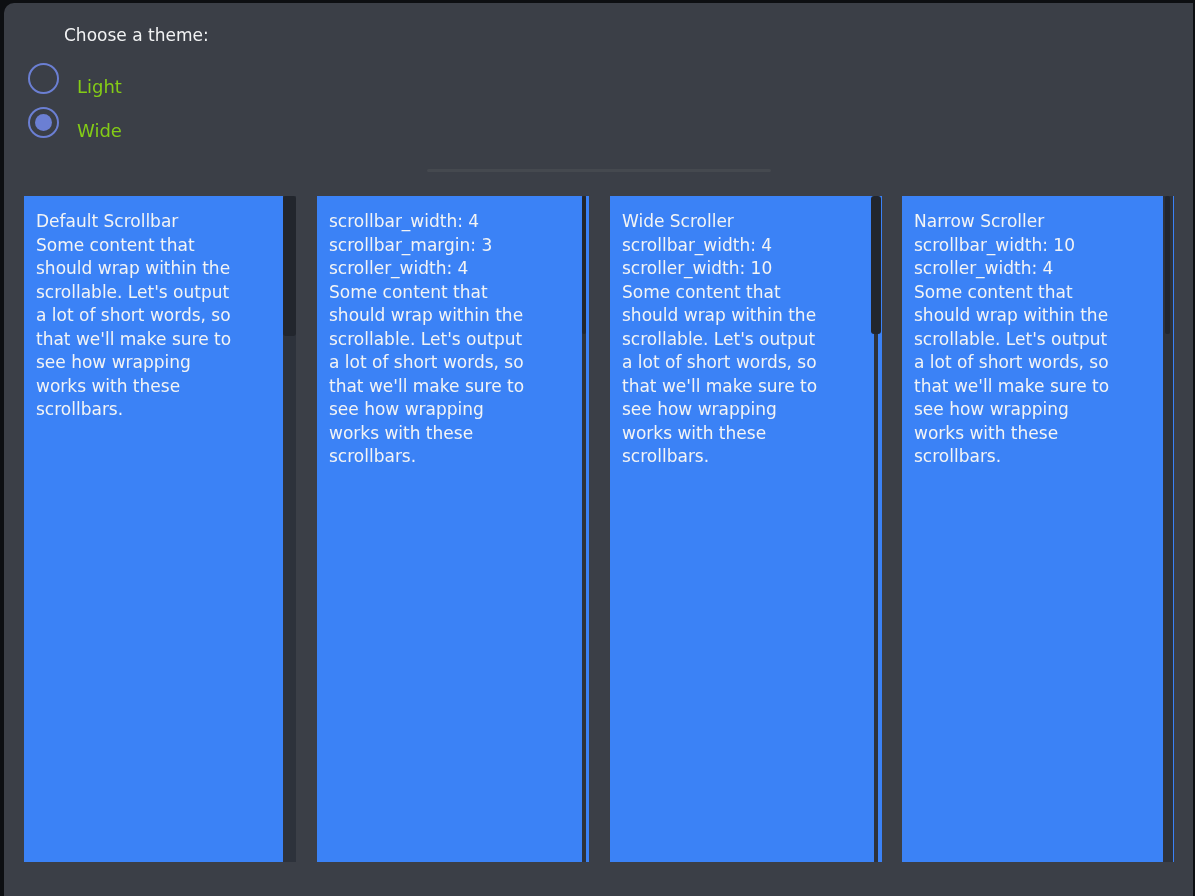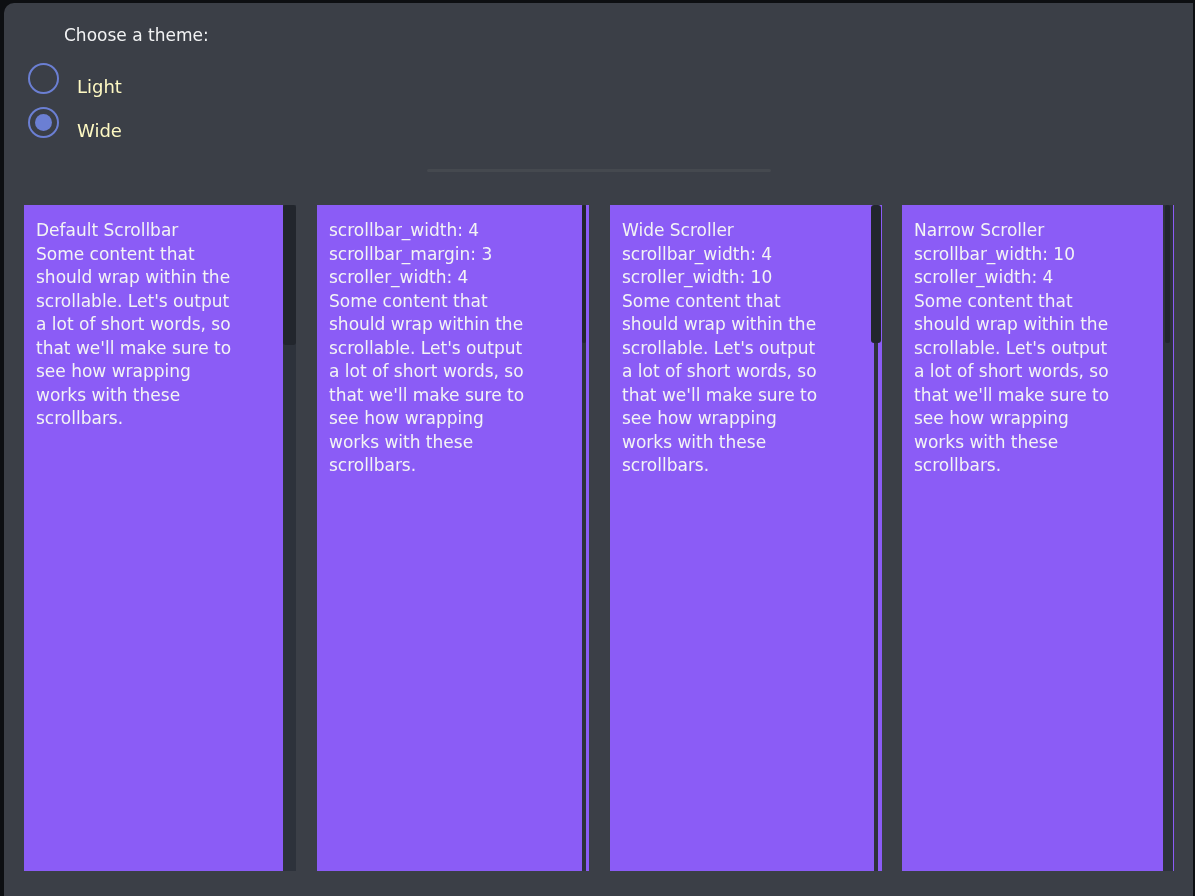--- a/index.html
+++ b/index.html
@@ -47,38 +47,38 @@
   }
   .radio-dot {
     width: 17px; height: 17px;
     border-radius: 50%;
     background: #6b7fd3;
     display: none;
   }
   .radio-option.selected .radio-dot { display: block; }
   .radio-label {
     font-size: 18px;
-    color: #fef9c3;
+    color: #84cc16;
     margin-top: 16px;
   }
   
   .divider {
     position: absolute;
     left: 423px; top: 166px;
     width: 344px; height: 3px;
     background: #45494f;
     border-radius: 2px;
   }
   
   .panel {
     position: absolute;
-    top: 202px;
+    top: 193px;
     width: 272px;
     height: 666px;
-    background: #8b5cf6;
+    background: #3b82f6;
     box-sizing: border-box;
     padding: 14px 12px;
     overflow: hidden;
   }
   .panel.p1 { left: 20px; }
   .panel.p2 { left: 313px; }
   .panel.p3 { left: 606px; }
   .panel.p4 { left: 898px; }
   .panel-title, .panel-config, .panel-content {
     font-size: 17px;

